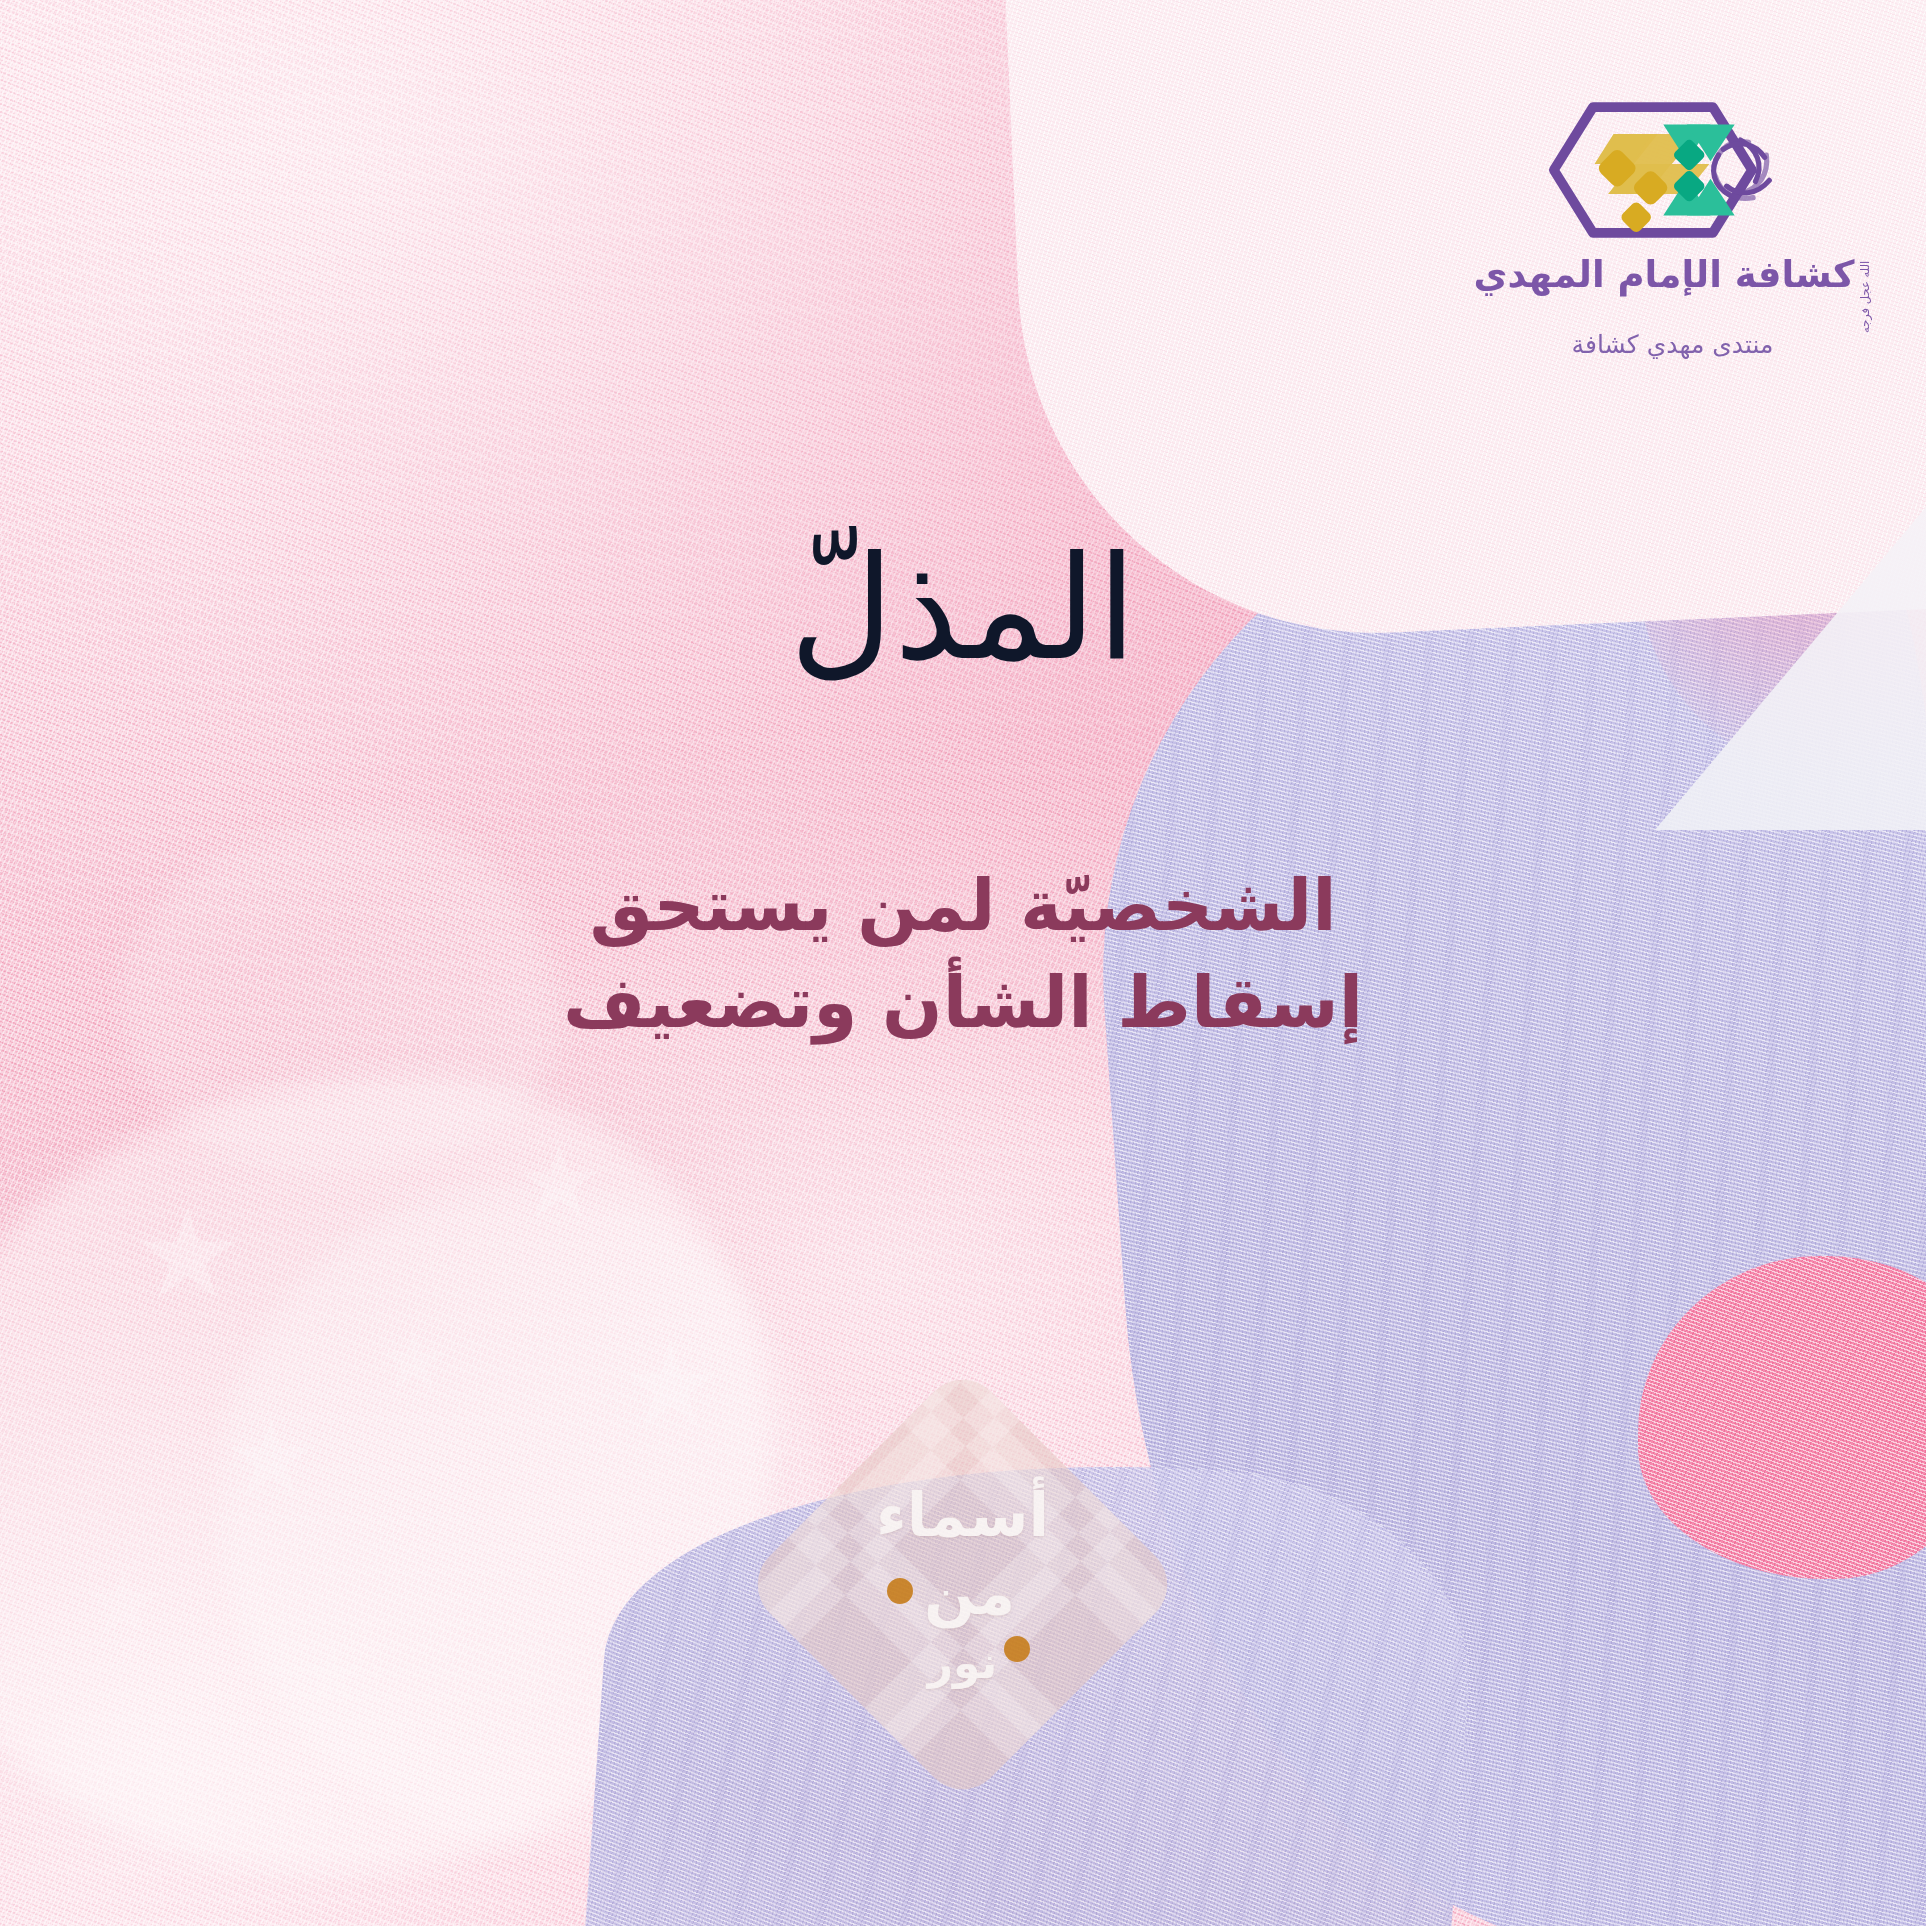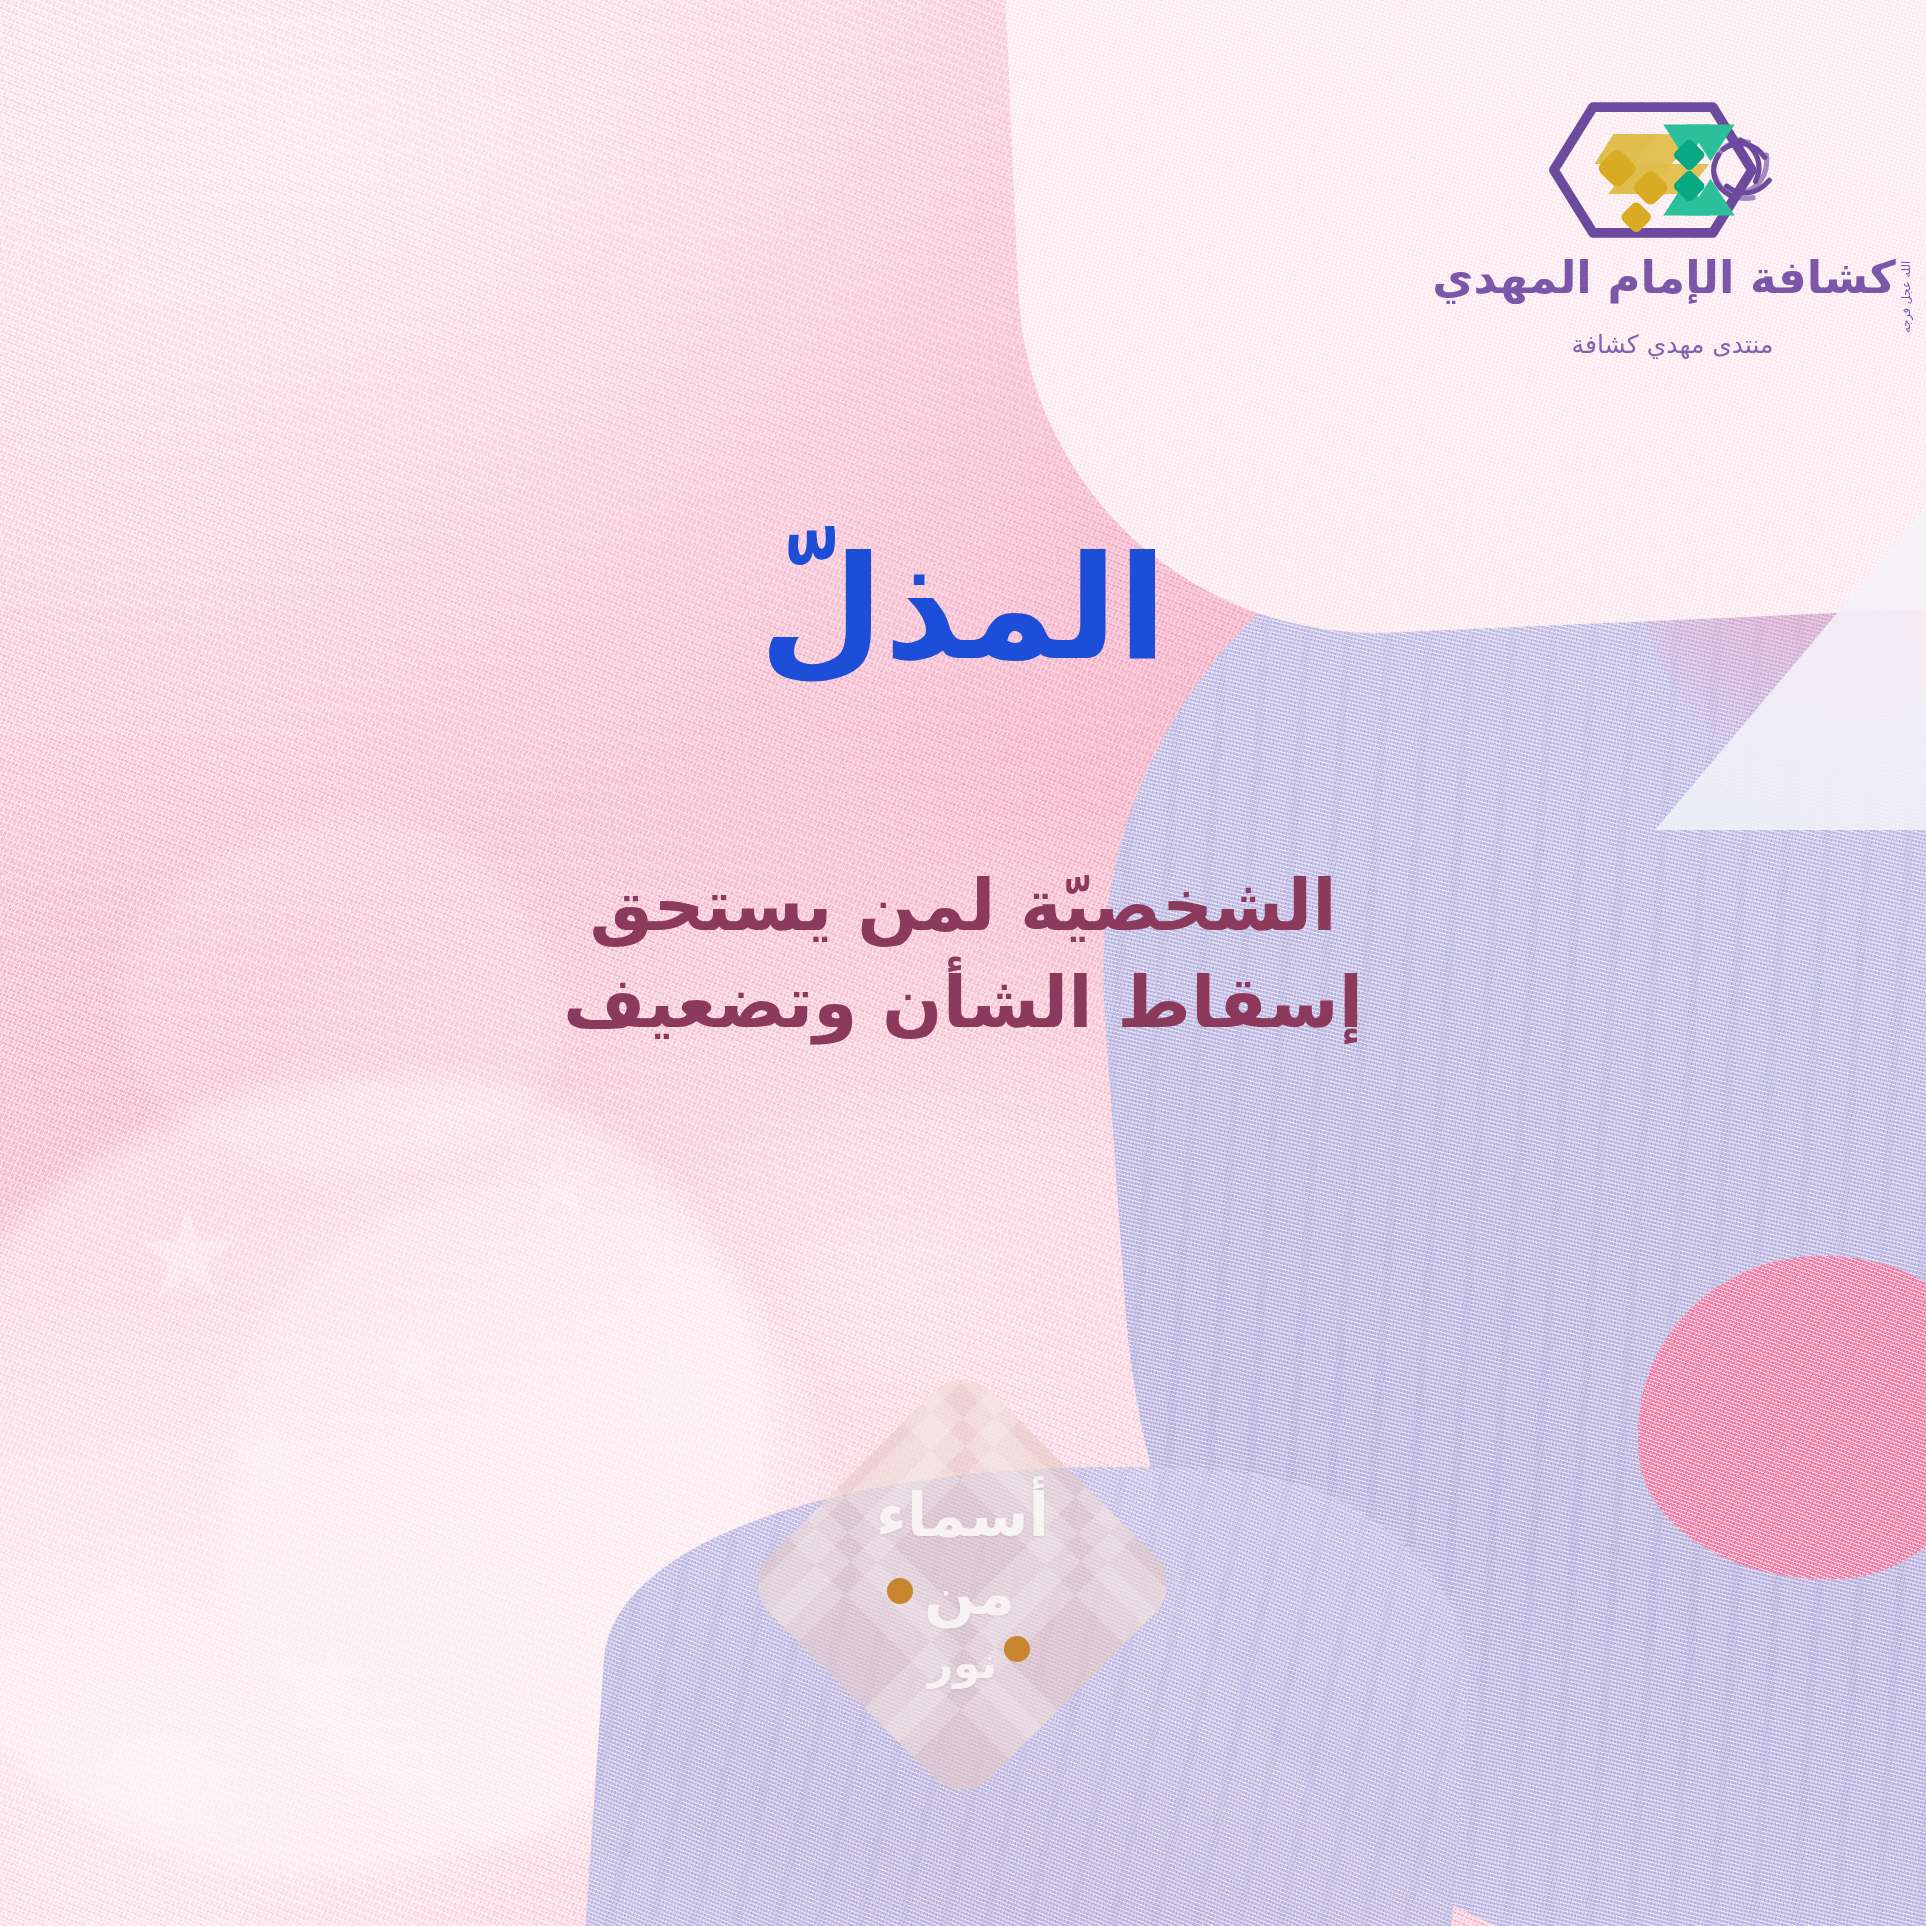--- a/index.html
+++ b/index.html
@@ -186,21 +186,21 @@
   }
   .brand-mark{ width:265px; height:144px; margin:0 auto 15px; display:block; }
   .brand-name-row{
     display:flex; flex-direction:row-reverse;
     align-items:flex-start; justify-content:center;
     gap:4.6px;
   }
   .brand-name{
     font-family:"DejaVu Sans", sans-serif;
     font-weight:700;
-    font-size:45px;
+    font-size:37px;
     line-height:.95;
     color:#7c56a8;
     letter-spacing:-0.6px;
     white-space:nowrap;
   }
   .brand-dua{
     font-family:"DejaVu Sans", sans-serif;
     font-size:11.5px;
     line-height:1.08;
     color:#7c56a8;
@@ -222,24 +222,24 @@
   
   .headline{
     position:absolute;
     right:0; left:0;
     top:536px;
     text-align:center;
     z-index:25;
   }
   .headline h1{
     font-family:"DejaVu Sans", sans-serif;
-    font-weight:700;
+    font-weight:400;
     font-size:144px;
     line-height:1;
-    color:#1d4ed8;
+    color:#0f172a;
     letter-spacing:-2.3px;
   }
 
   
   .subtitle{
     position:absolute;
     right:190px; left:190px;
     top:858px;
     text-align:center;
     z-index:25;

